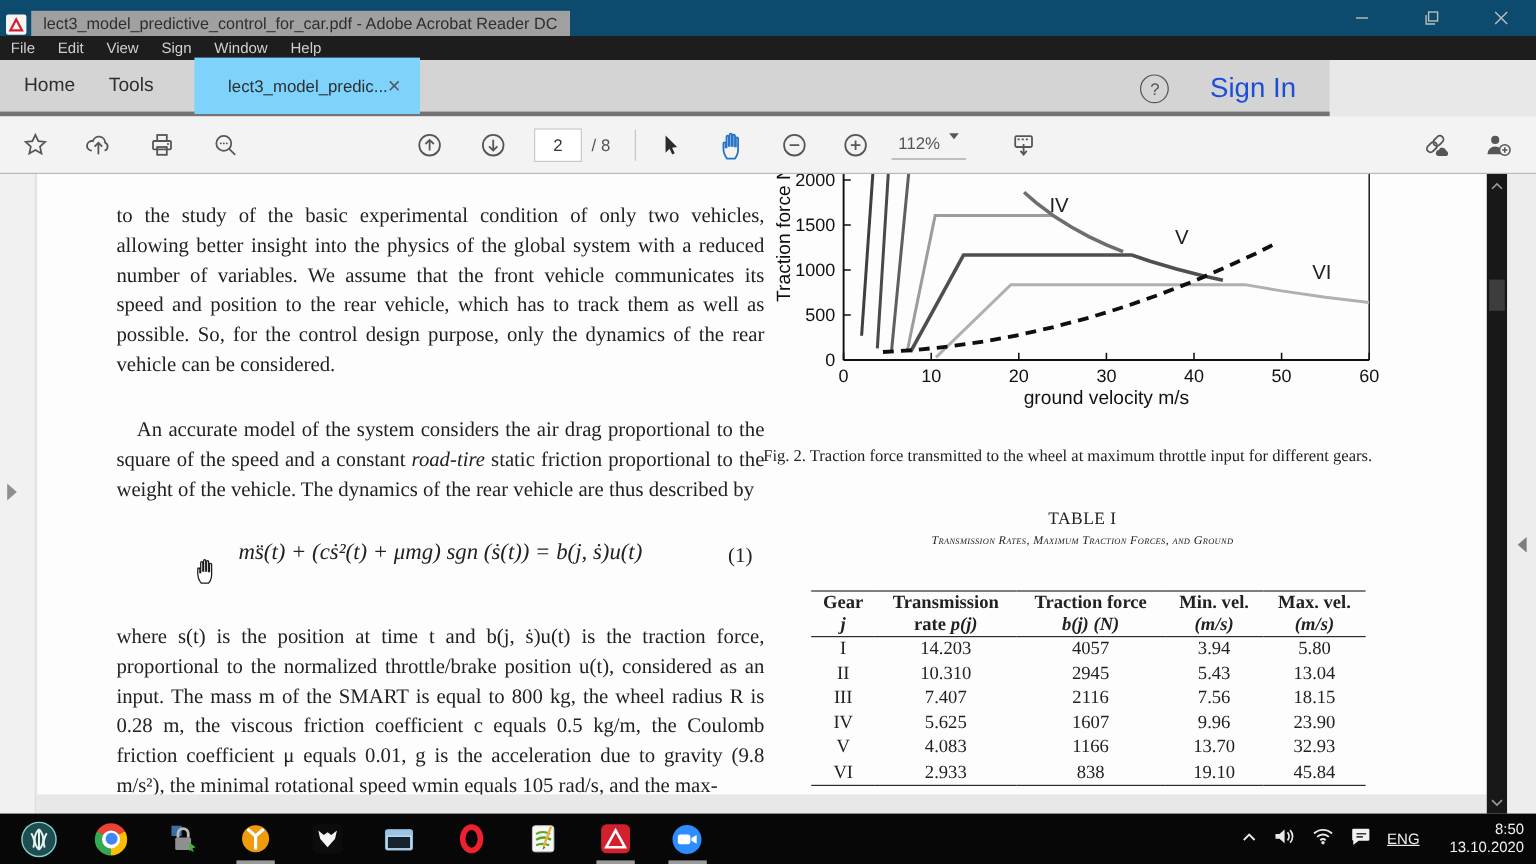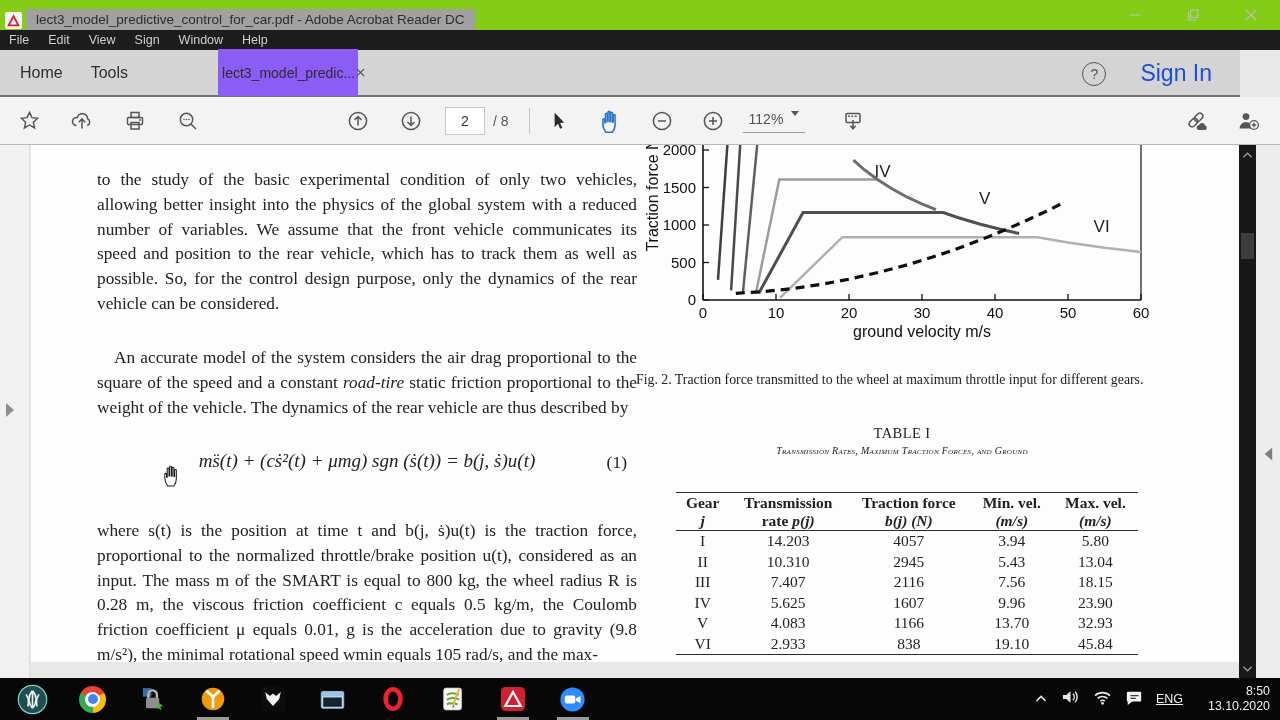--- a/index.html
+++ b/index.html
@@ -1,30 +1,30 @@
 <!DOCTYPE html>
 <html><head>
 <meta charset="utf-8">
 <style>
   html,body{margin:0;padding:0;background:#000;}
   .screen{position:relative;width:1280px;height:720px;overflow:hidden;font-family:"Liberation Sans",sans-serif;background:#e8e8e8;}
   
-  .titlebar{position:absolute;left:0;top:0;width:1280px;height:40px;background:#84cc16;display:flex;align-items:center;}
+  .titlebar{position:absolute;left:0;top:0;width:1280px;height:40px;background:#0c4a6e;display:flex;align-items:center;}
   .pdfchip{width:17px;height:17px;margin-left:5px;background:#f5f5f5;border-radius:2px;display:flex;align-items:center;justify-content:center;flex:0 0 auto;}
   .titletext{margin-left:4px;background:#a0a0a0;color:#2e2e2e;font-size:13.5px;padding:3px 10px 4px 10px;white-space:nowrap;}
   .wincontrols{position:absolute;right:0;top:0;height:30px;display:flex;}
   .winbtn{width:58px;height:30px;display:flex;align-items:center;justify-content:center;}
   
   .menubar{position:absolute;left:0;top:30px;width:1280px;height:20px;background:#1d1d1d;display:flex;align-items:center;gap:19px;padding-left:9px;box-sizing:border-box;}
   .menubar span{color:#cfcfcf;font-size:12.5px;}
   
-  .tabbar{position:absolute;left:0;top:50px;width:1240px;height:47px;background:#d4d4d4;display:flex;align-items:center;border-bottom:2px solid #737373;box-sizing:border-box;}
+  .tabbar{position:absolute;left:0;top:50px;width:1108px;height:47px;background:#d4d4d4;display:flex;align-items:center;border-bottom:4px solid #737373;box-sizing:border-box;}
   .tab{font-size:16px;color:#2e2e2e;padding:0 14px;height:47px;display:flex;align-items:center;}
   .tab.home{margin-left:6px;}
-  .tab.doc{background:#8b5cf6;margin-left:76px;width:132px;justify-content:space-between;font-size:14px;padding:0 4px;}
+  .tab.doc{background:#7dd3fc;margin-left:20px;width:132px;justify-content:space-between;font-size:14px;padding:0 28px;}
   .tabbar-right{position:absolute;right:0;top:0;height:47px;display:flex;align-items:center;gap:34px;padding-right:28px;}
   .helpcircle{width:22px;height:22px;border:1.6px solid #555;border-radius:50%;color:#555;font-size:14px;display:flex;align-items:center;justify-content:center;}
   .signin{font-size:23px;color:#1d4ed8;}
   
   .toolbar{position:absolute;left:0;top:97px;width:1280px;height:48px;background:#f3f3f3;border-bottom:1px solid #b9b9b9;display:flex;align-items:center;box-sizing:border-box;color:#565656;}
   .tbtn{width:24px;height:24px;display:flex;align-items:center;justify-content:center;flex:0 0 auto;}
   .pagebox{width:34px;height:24px;background:#fff;border:1px solid #c9c9c9;font-size:14px;text-align:center;color:#333;margin-left:22px;}
   .pagetotal{font-size:14px;color:#555;margin-left:8px;}
   .tdivider{width:1px;height:26px;background:#c6c6c6;margin:0 16px 0 20px;}
   .zoomwrap{display:flex;align-items:flex-start;gap:8px;border-bottom:1px solid #9d9d9d;padding:3px 6px 5px 6px;margin-left:18px;}

